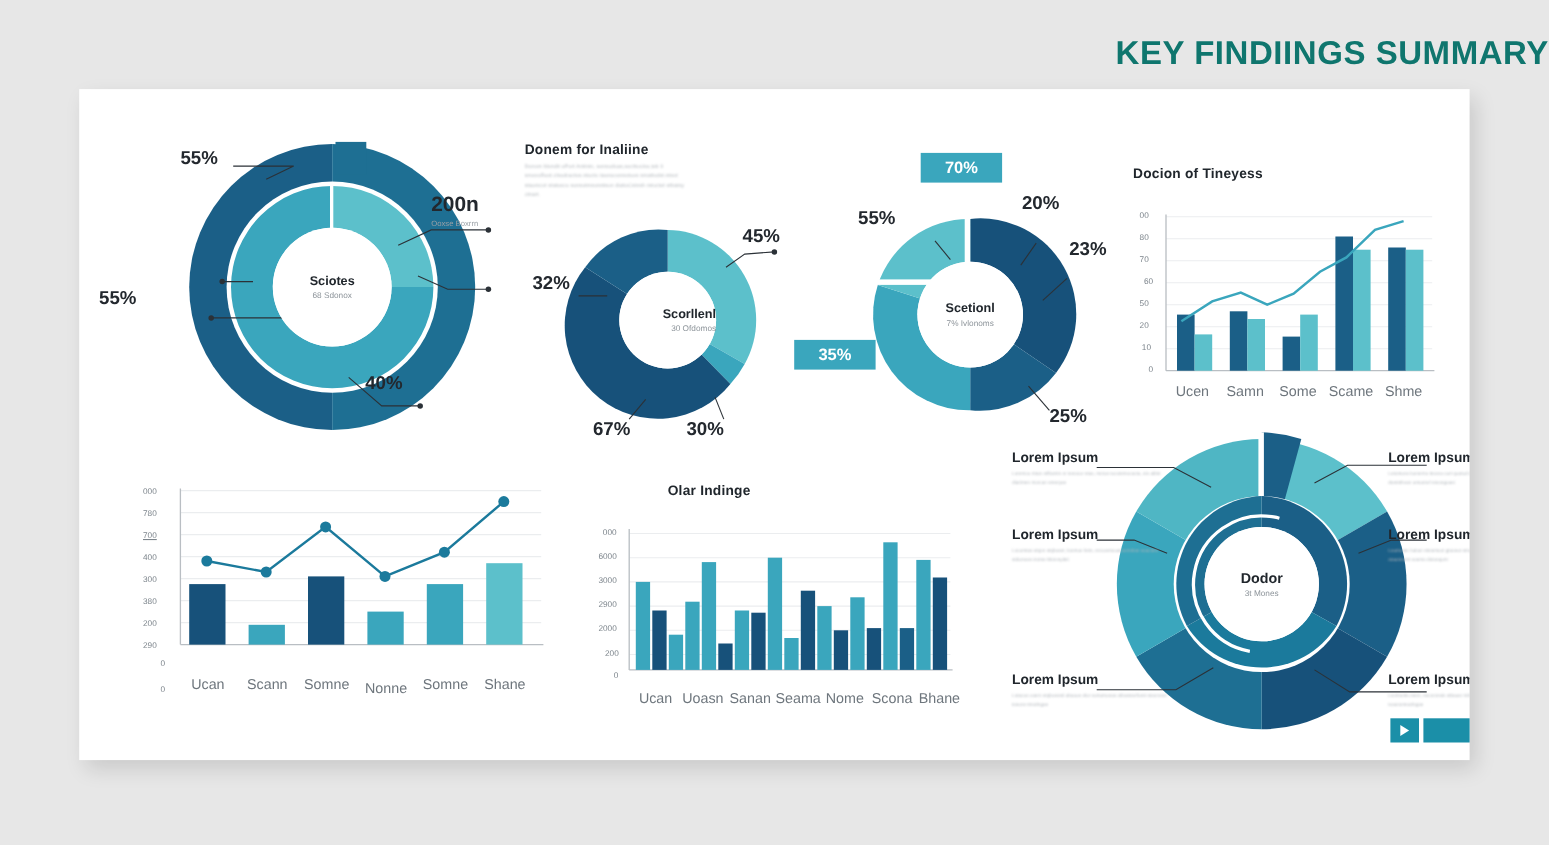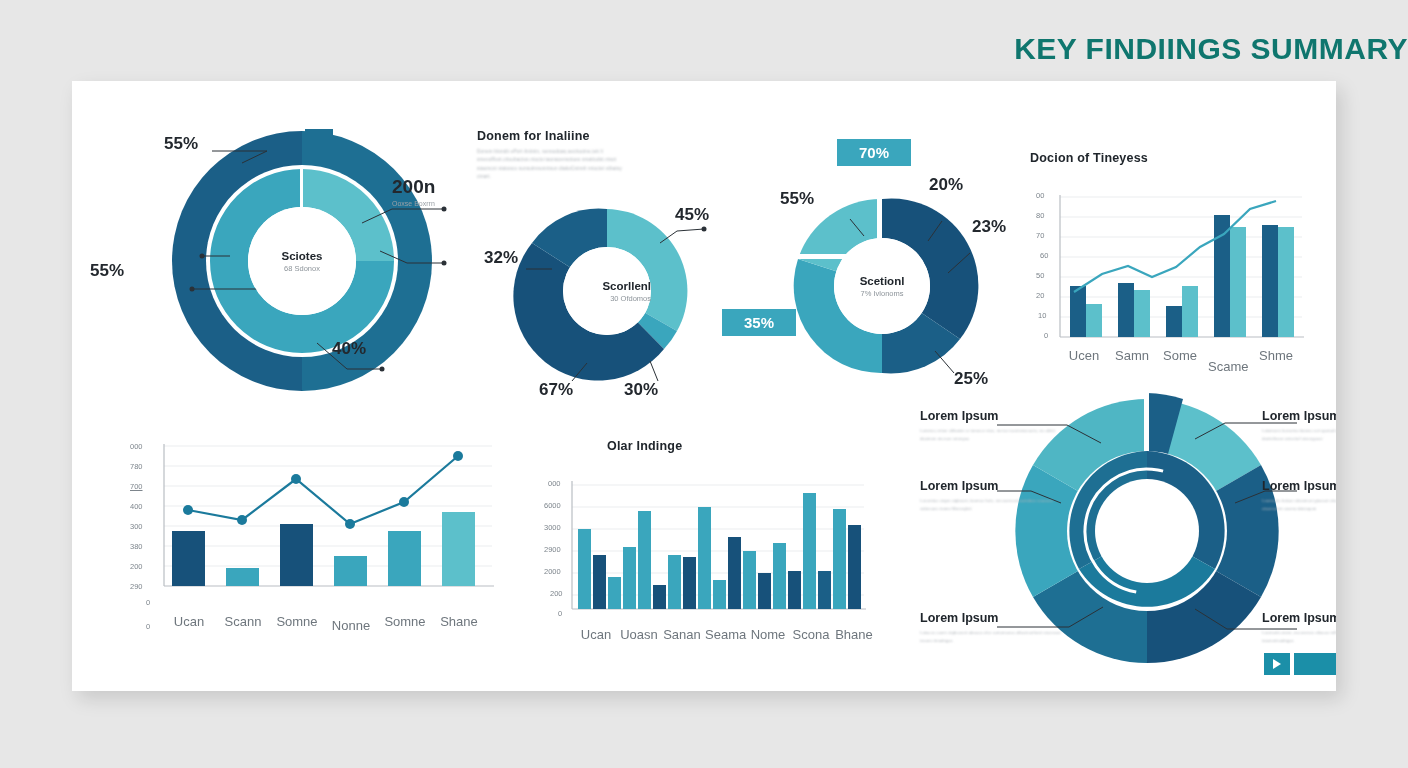--- a/index.html
+++ b/index.html
@@ -228,21 +228,21 @@
       <div class="axis-lbl" style="left:24px; top:68px;">80</div>
       <div class="axis-lbl" style="left:24px; top:88px;">70</div>
       <div class="axis-lbl" style="left:28px; top:108px;">60</div>
       <div class="axis-lbl" style="left:24px; top:128px;">50</div>
       <div class="axis-lbl" style="left:24px; top:148px;">20</div>
       <div class="axis-lbl" style="left:26px; top:168px;">10</div>
       <div class="axis-lbl" style="left:32px; top:188px;">0</div>
       <div class="xcat" style="left:52px; top:205px; width:40px;">Ucen</div>
       <div class="xcat" style="left:100px; top:205px; width:40px;">Samn</div>
       <div class="xcat" style="left:148px; top:205px; width:40px;">Some</div>
-      <div class="xcat" style="left:196px; top:216px; width:40px;">Scame</div>
+      <div class="xcat" style="left:196px; top:205px; width:40px;">Scame</div>
       <div class="xcat" style="left:244px; top:205px; width:40px;">Shme</div>
     </div>
 
     <div class="panel" style="left:30px; top:345px; width:400px; height:215px;">
       <svg width="400" height="180" viewBox="0 0 400 180" style="position:absolute; left:0; top:8px;">
         <g>
           <line x1="62" y1="12" x2="390" y2="12" stroke="#ebedef" stroke-width="1"></line>
           <line x1="62" y1="32" x2="390" y2="32" stroke="#ebedef" stroke-width="1"></line>
           <line x1="62" y1="52" x2="390" y2="52" stroke="#ebedef" stroke-width="1"></line>
           <line x1="62" y1="72" x2="390" y2="72" stroke="#ebedef" stroke-width="1"></line>
@@ -359,20 +359,24 @@
         <g stroke="#2b3137" stroke-width="1" fill="none">
           <polyline points="104,62 70,44 -58,44"></polyline>
           <polyline points="64,122 34,110 -84,110"></polyline>
           <polyline points="106,226 72,246 -52,246"></polyline>
           <polyline points="198,58 228,42 352,42"></polyline>
           <polyline points="238,122 268,110 374,110"></polyline>
           <polyline points="198,228 230,248 352,248"></polyline>
         </g>
       </svg>
 
+      <div class="donut-center" style="left:263px; top:108px; width:104px; height:104px;">
+        <div class="dc-main" style="font-size:13px;">Dodor</div>
+        <div class="dc-sub">3t Mones</div>
+      </div>
 
       <div class="callout" style="left:88px; top:38px;">
         <div class="callout-title">Lorem Ipsum</div>
         <div class="callout-body">Loremcu mtun stfitamin sr tonocur etus, mctus tucxtsmocacta, sis ablet diarimen mcrcan smeryas</div>
       </div>
       <div class="callout" style="left:88px; top:108px;">
         <div class="callout-title">Lorem Ipsum</div>
         <div class="callout-body">Locumtas stqon stqbuset, loomus hets, encusmcuxtcaztobas suacaes stdursoes trome Morveyleti</div>
       </div>
       <div class="callout" style="left:88px; top:240px;">

